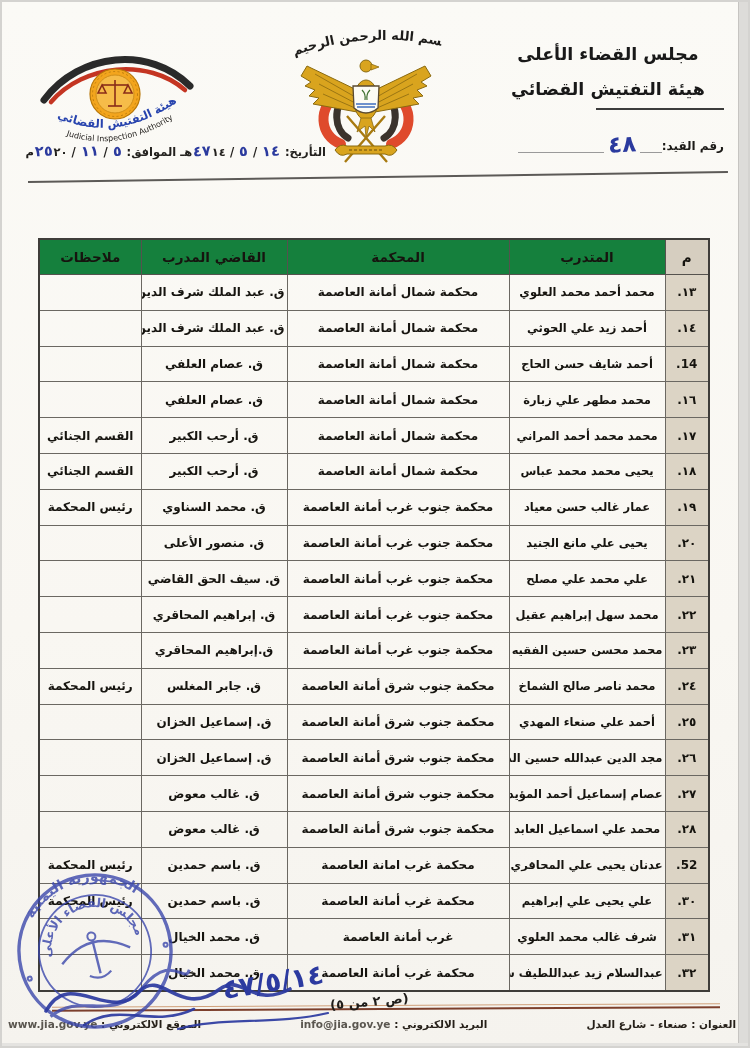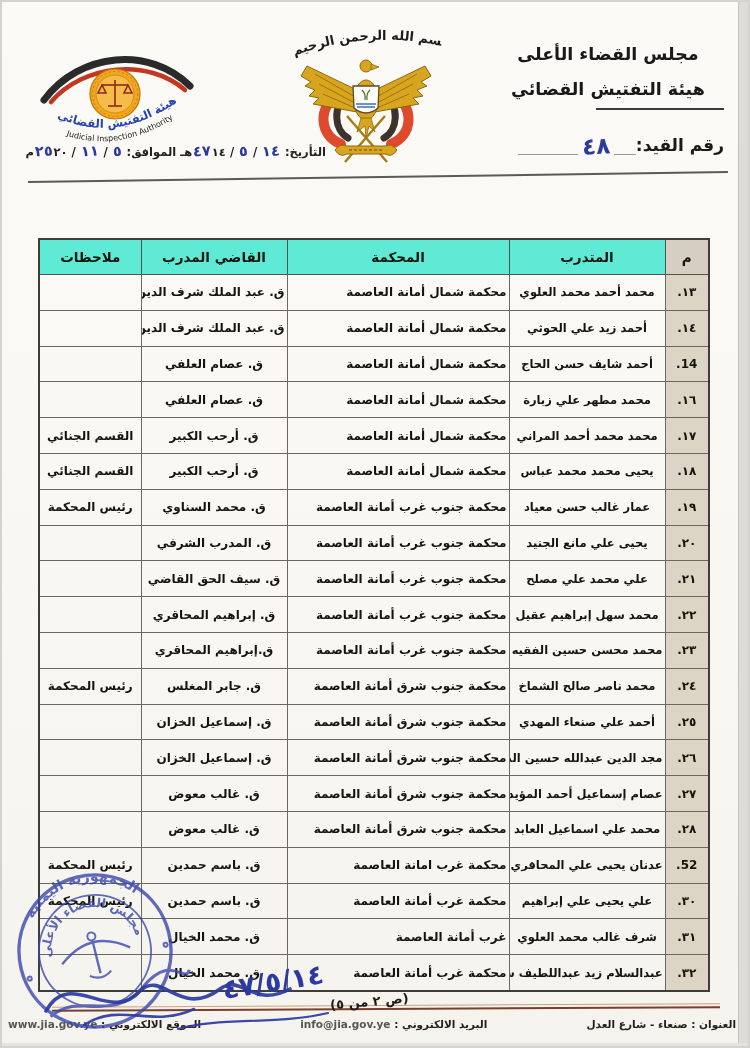--- a/index.html
+++ b/index.html
@@ -11,44 +11,44 @@
   .edge-frame{position:absolute;inset:0;border:2px solid #d4d3d0;pointer-events:none;z-index:50;}
   .edge-right{position:absolute;right:0;top:0;width:11px;height:100%;background:#dddcd9;border-left:1px solid #c6c4c1;z-index:40;}
   .edge-bottom{position:absolute;left:0;bottom:0;width:100%;height:5px;background:#e4e3e0;z-index:40;}
 
   
   .org-titles{position:absolute;top:44px;right:26px;width:232px;direction:rtl;text-align:center;}
   .org-line{font-size:17.5px;font-weight:bold;letter-spacing:.5px;color:#191919;}
   .org-line1{margin-bottom:15px;}
   .org-underline{width:128px;height:2px;background:#3c3c3c;margin:9px 0 0 auto;}
   .record-row{position:absolute;top:135px;right:26px;width:206px;direction:rtl;display:flex;align-items:flex-end;}
-  .record-label{font-size:17px;font-weight:bold;white-space:nowrap;}
+  .record-label{font-size:12px;font-weight:bold;white-space:nowrap;}
   .dotline{border-bottom:1px solid #9a9a9a;height:14px;}
   .dot-a{flex:0 0 22px;}
   .dot-b{flex:1;}
   .record-value{font-size:23px;font-weight:bold;color:#2b3a9e;letter-spacing:7px;line-height:18px;
     transform:rotate(-3deg);padding:0 4px;}
   .date-line{position:absolute;top:143px;left:18px;width:308px;direction:rtl;white-space:nowrap;
     font-size:11.5px;font-weight:bold;color:#23211e;}
   .date-line .hand{color:#2b3a9e;font-size:14.5px;display:inline-block;transform:rotate(-4deg);padding:0 1px;}
   .header-rule{position:absolute;top:176px;left:28px;width:700px;border-top:2px solid #5c5a57;
     transform:rotate(-0.8deg);}
 
   
   table.roster{position:absolute;top:238px;left:38px;width:670px;border-collapse:collapse;direction:rtl;
     border:2px solid #3f3d3a;table-layout:fixed;background:transparent;}
-  .roster th{height:32px;background:#5eead4;border:1px solid #55524e;font-size:13.5px;font-weight:bold;color:#16140f;}
+  .roster th{height:32px;background:#15803d;border:1px solid #55524e;font-size:13.5px;font-weight:bold;color:#16140f;}
   .roster td{height:34.8px;border:1px solid #6b6862;border-top:1px solid #8d8a84;font-size:12px;font-weight:bold;
     text-align:center;vertical-align:middle;padding:0 2px;white-space:nowrap;overflow:hidden;color:#16140f;}
   .roster td.cell-num{background:#dcd4c5;font-size:12px;}
   .roster th.h-num{background:#d6cec0;}
   col.c-num{width:44px;}col.c-trainee{width:156px;}col.c-court{width:222px;}
   col.c-judge{width:146px;}col.c-notes{width:102px;}
   .roster td.cell-trainee{font-size:11.5px;}
-  .roster td.cell-court{font-size:12px;text-align:right;}
+  .roster td.cell-court{font-size:12px;}
 
   
   .page-number{position:absolute;left:330px;top:994px;direction:rtl;font-size:13px;font-weight:bold;
     transform:rotate(-5deg);color:#1e1c19;z-index:20;}
   .footer-rule{position:absolute;left:52px;top:1005px;width:668px;transform:rotate(-0.3deg);z-index:5;}
   .footer-rule .r1{height:1px;background:#d0a07a;margin-bottom:2px;}
   .footer-rule .r2{height:2px;background:#7c3f2c;}
   .footer-row{position:absolute;left:8px;right:14px;top:1018px;display:flex;direction:rtl;
     justify-content:space-between;align-items:baseline;font-size:10.5px;z-index:6;}
   .footer-row .lbl{font-weight:bold;color:#262019;}
@@ -210,21 +210,21 @@
     <td class="cell-num">١٩.</td>
     <td class="cell-trainee">عمار غالب حسن معياد</td>
     <td class="cell-court">محكمة جنوب غرب أمانة العاصمة</td>
     <td class="cell-judge">ق. محمد السناوي</td>
     <td class="cell-notes">رئيس المحكمة</td>
   </tr>
       <tr>
     <td class="cell-num">٢٠.</td>
     <td class="cell-trainee">يحيى علي مانع الجنيد</td>
     <td class="cell-court">محكمة جنوب غرب أمانة العاصمة</td>
-    <td class="cell-judge">ق. المدرب الشرفي</td>
+    <td class="cell-judge">ق. منصور الأعلى</td>
     <td class="cell-notes"></td>
   </tr>
       <tr>
     <td class="cell-num">٢١.</td>
     <td class="cell-trainee">علي محمد علي مصلح</td>
     <td class="cell-court">محكمة جنوب غرب أمانة العاصمة</td>
     <td class="cell-judge">ق. سيف الحق القاضي</td>
     <td class="cell-notes"></td>
   </tr>
       <tr>

